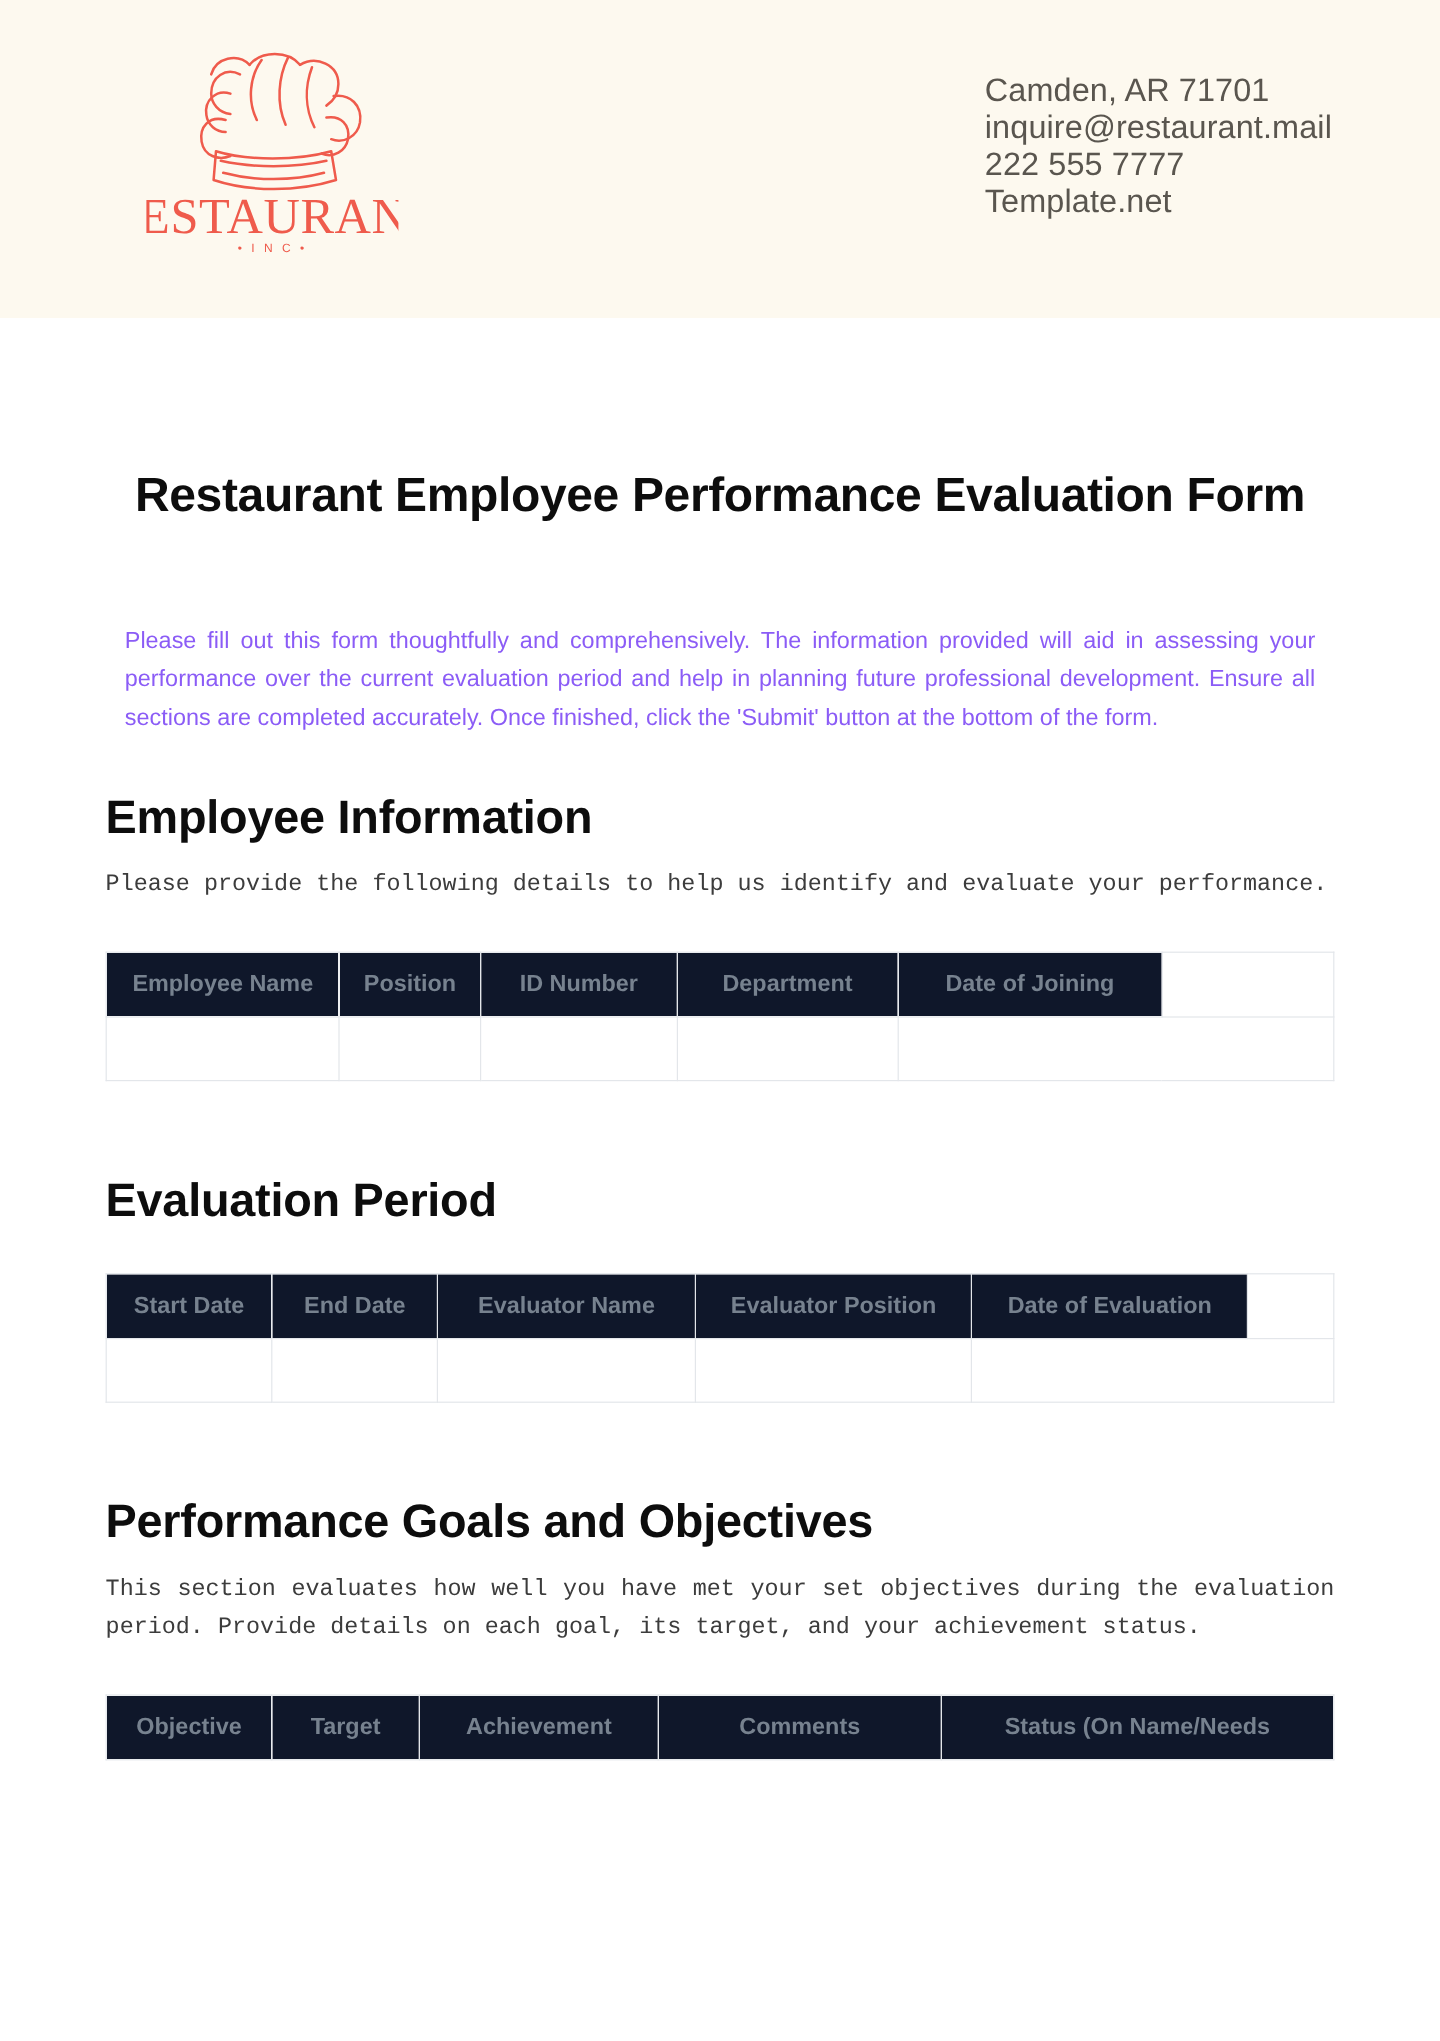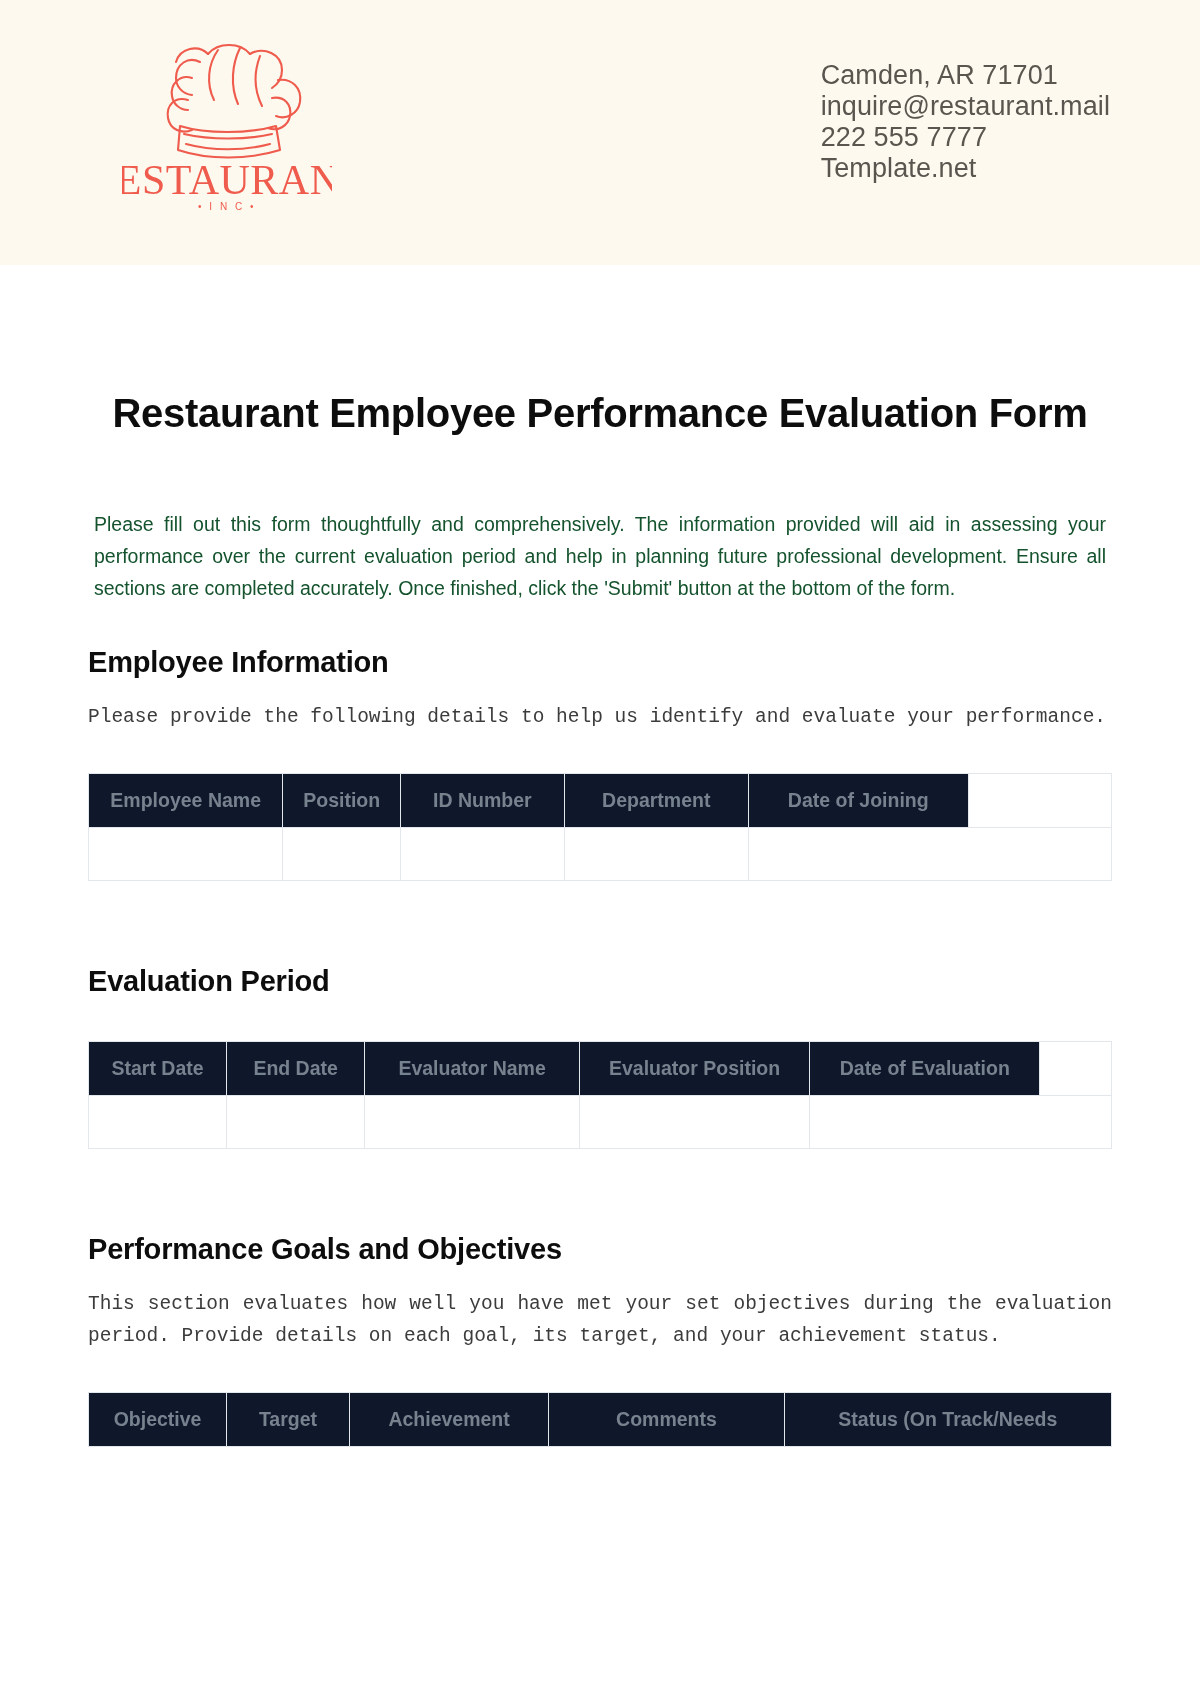--- a/index.html
+++ b/index.html
@@ -60,32 +60,32 @@
     padding-top: 112px;
     font-size: 40px;
     line-height: 52px;
     font-weight: bold;
     text-align: center;
     color: #0d0d0d;
     letter-spacing: -0.3px;
   }
 
   .intro {
-    margin: 6px;
+    margin: 16px;
     padding-top: 63px;
     font-size: 19.5px;
     line-height: 32px;
     text-align: justify;
-    color: #14532d;
+    color: #8b5cf6;
   }
 
   .section-heading {
     margin: 0;
     padding-top: 32px;
-    font-size: 29px;
+    font-size: 39px;
     line-height: 40px;
     font-weight: bold;
     color: #0d0d0d;
     letter-spacing: -0.2px;
   }
 
   .section-desc {
     margin: 0;
     padding-top: 19px;
     font-size: 19.5px;
@@ -263,19 +263,19 @@
           <col style="width:19.5%">
         <col style="width:23.0%">
           <col style="width:32.0%">
       </colgroup>
       <thead>
         <tr>
           <th>Objective</th>
           <th>Target</th>
           <th>Achievement</th>
           <th>Comments</th>
-          <th>Status (On Track/Needs</th>
+          <th>Status (On Name/Needs</th>
         </tr>
       </thead>
     </table>
   </div>
 
 </main>
 
 </body></html>

